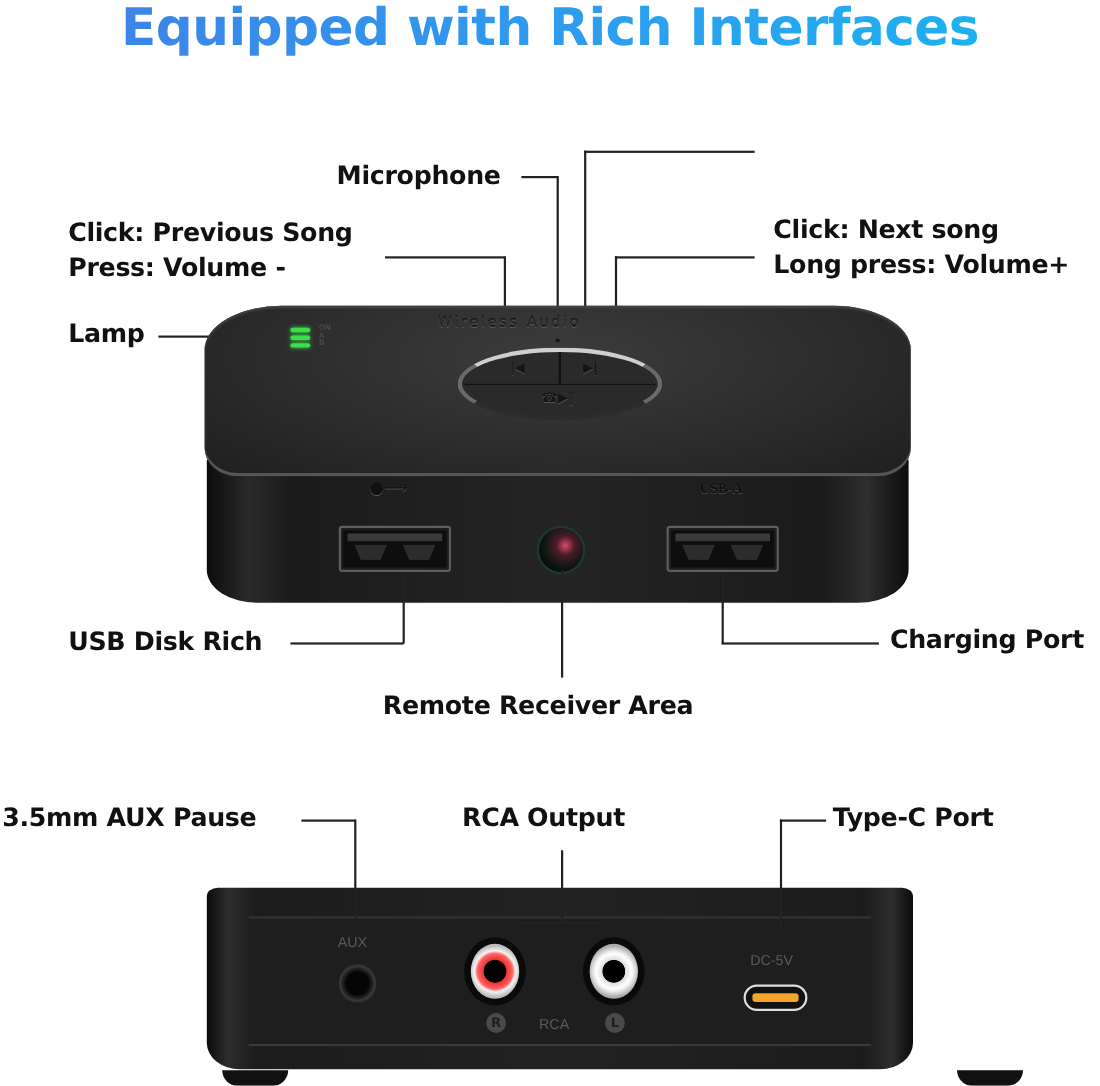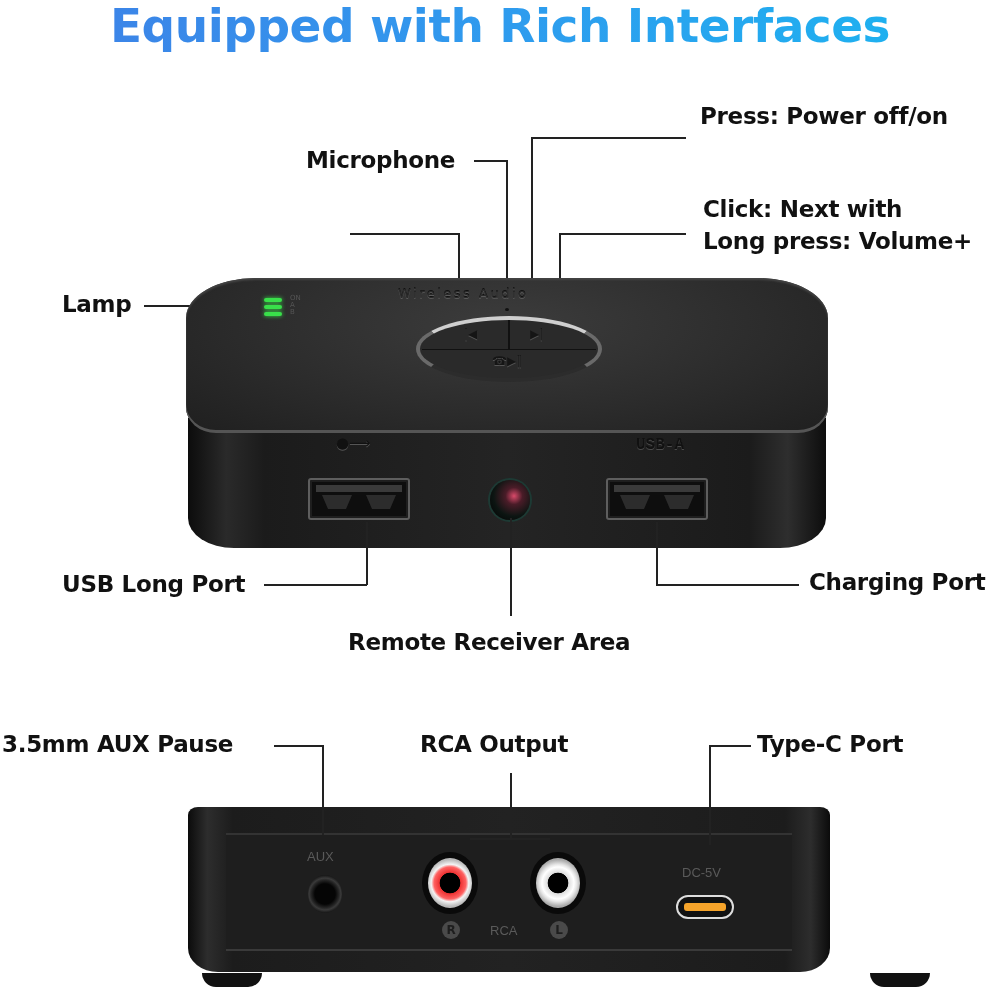--- a/index.html
+++ b/index.html
@@ -57,21 +57,21 @@
   .led { width: 18px; height: 4px; border-radius: 2px; background: #39e04a; box-shadow: 0 0 4px #39e04a; margin-bottom: 3px; }
   .led-text { position: absolute; left: 26px; top: -3px; font-size: 7px; line-height: 7px; color: #555; }
 
   .usb {
     position: absolute; width: 102px; height: 42px; background: #0e0e0e; border: 2px solid #5e5e5e;
     border-radius: 3px; box-shadow: inset 0 0 0 2px #1e1e1e;
   }
   .usb::before { content: ""; position: absolute; left: 6px; right: 6px; top: 5px; height: 7px; background: #3a3a3a; }
   .usb .pin { position: absolute; top: 15px; width: 30px; height: 14px; background: #2c2c2c; clip-path: polygon(0 0, 100% 0, 80% 100%, 20% 100%); }
   .usb-sym { position: absolute; font-size: 15px; color: #111; text-shadow: 0 1px 0 #555; }
-  .usba-text { position: absolute; font-size: 16px; color: #111; text-shadow: 0 1px 0 #4a4a4a; font-weight: bold; font-family: Liberation Mono, monospace; }
+  .usba-text { position: absolute; font-size: 13px; color: #111; text-shadow: 0 1px 0 #4a4a4a; font-weight: bold; font-family: Liberation Serif, serif; }
   .ir {
     position: absolute; width: 40px; height: 40px; border-radius: 50%;
     background: radial-gradient(circle at 60% 40%, #d94a6a 0%, #4a1c28 25%, #0c1512 60%, #000 100%);
     box-shadow: 0 0 0 2px #1d3a34;
   }
 
   
   .dev-bot { position: absolute; left: 188px; top: 807px; width: 756px; height: 180px; }
   .bot-body {
     position: absolute; left: 0; top: 0; width: 642px; height: 165px;
@@ -137,41 +137,42 @@
       <span class="ctrl-glyph" style="left:72px; top:34px;">☎▶‖</span>
     </div>
   </div>
 </div>
 
 <div class="label" style="left:306px; top:144px;text-align:right;">Microphone</div>
 <div class="ln h" style="left:474px; top:160px; width:33px;"></div>
 <div class="ln v" style="left:506px; top:160px; height:150px;"></div>
 
 <div class="label" style="left:700px; top:100px;">
-  <span class="line">Press: Power off/on</span>
 </div>
 <div class="ln h" style="left:531px; top:137px; width:155px;"></div>
 <div class="ln v" style="left:531px; top:137px; height:230px;"></div>
 
 <div class="label" style="left:62px; top:196px;">
+  <span class="line">Click: Previous Song</span>
+  <span class="line">Press: Volume -</span>
 </div>
 <div class="ln h" style="left:350px; top:233px; width:109px;"></div>
 <div class="ln v" style="left:458px; top:233px; height:104px;"></div>
 
 <div class="label" style="left:703px; top:193px;">
-  <span class="line">Click: Next with</span>
+  <span class="line">Click: Next song</span>
   <span class="line">Long press: Volume+</span>
 </div>
 <div class="ln h" style="left:559px; top:233px; width:127px;"></div>
 <div class="ln v" style="left:559px; top:233px; height:104px;"></div>
 
 <div class="label" style="left:62px; top:288px;">Lamp</div>
 <div class="ln h" style="left:144px; top:305px; width:120px;"></div>
 
-<div class="label" style="left:62px; top:568px;">USB Long Port</div>
+<div class="label" style="left:62px; top:568px;">USB Disk Rich</div>
 <div class="ln v" style="left:366px; top:522px; height:63px;"></div>
 <div class="ln h" style="left:264px; top:584px; width:103px;"></div>
 
 <div class="label" style="left:809px; top:566px;">Charging Port</div>
 <div class="ln v" style="left:656px; top:522px; height:63px;"></div>
 <div class="ln h" style="left:656px; top:584px; width:143px;"></div>
 
 <div class="label" style="left:348px; top:626px;">Remote Receiver Area</div>
 <div class="ln v" style="left:510px; top:518px; height:98px;"></div>
 

